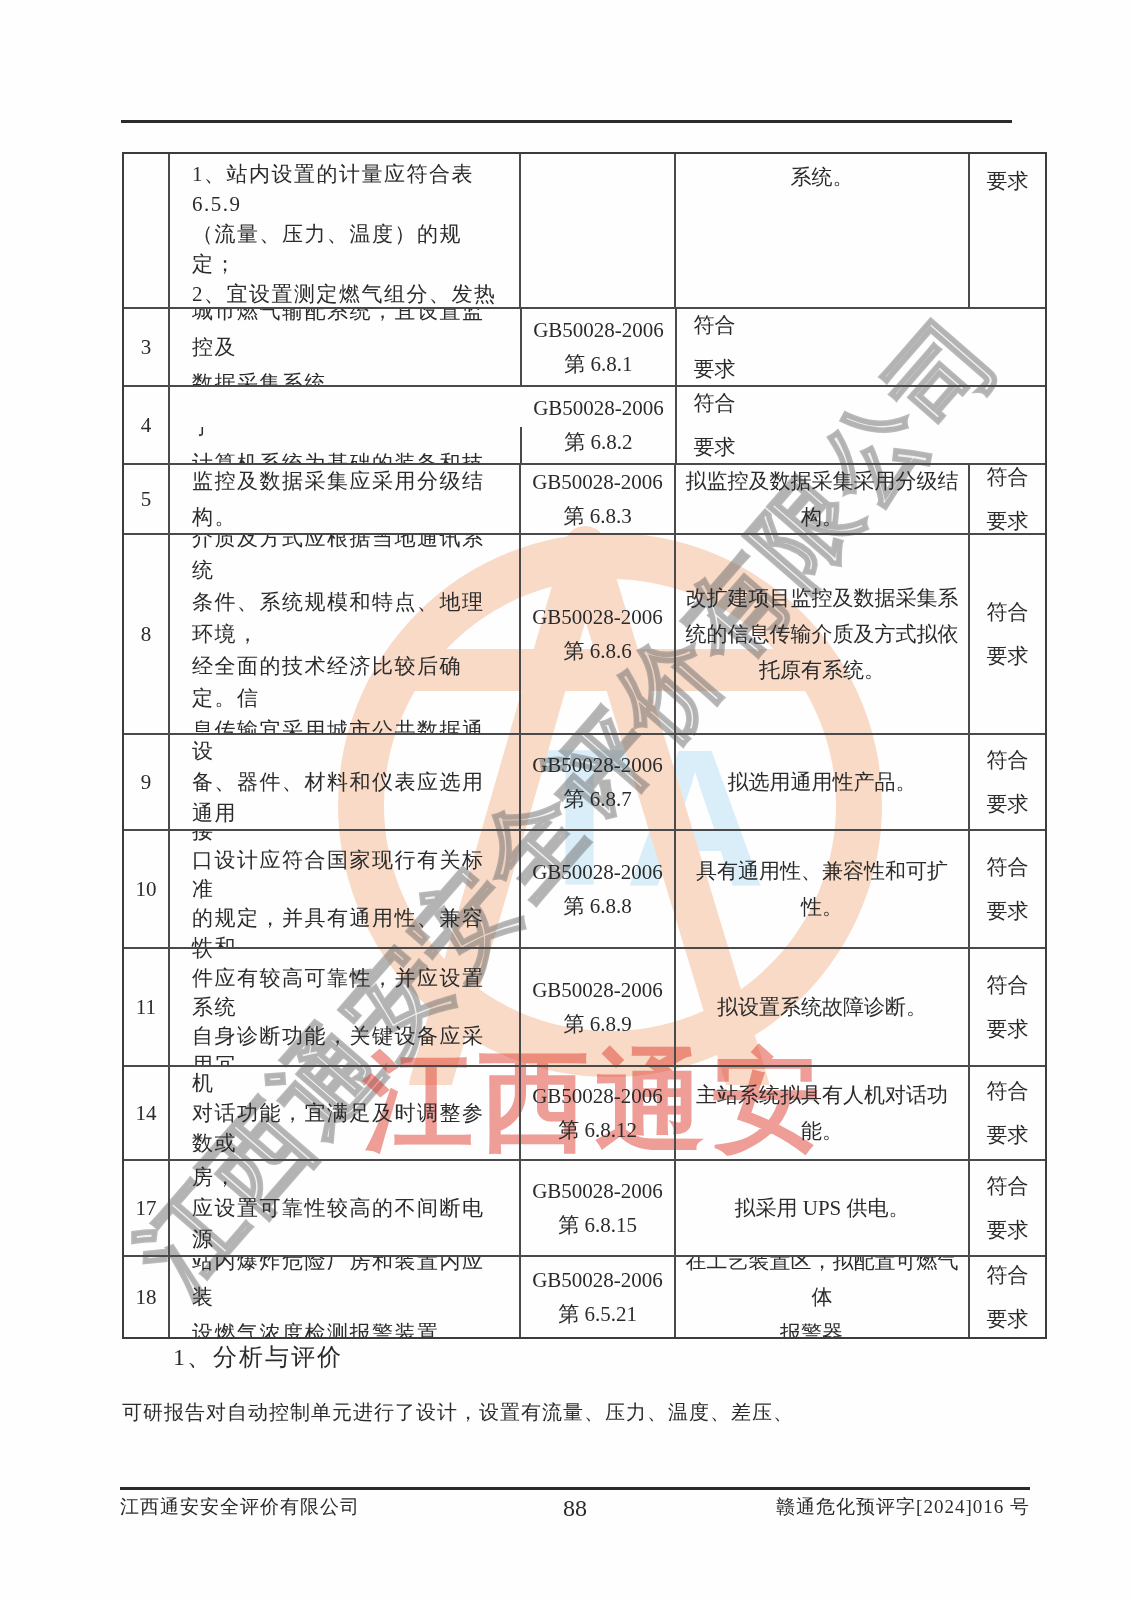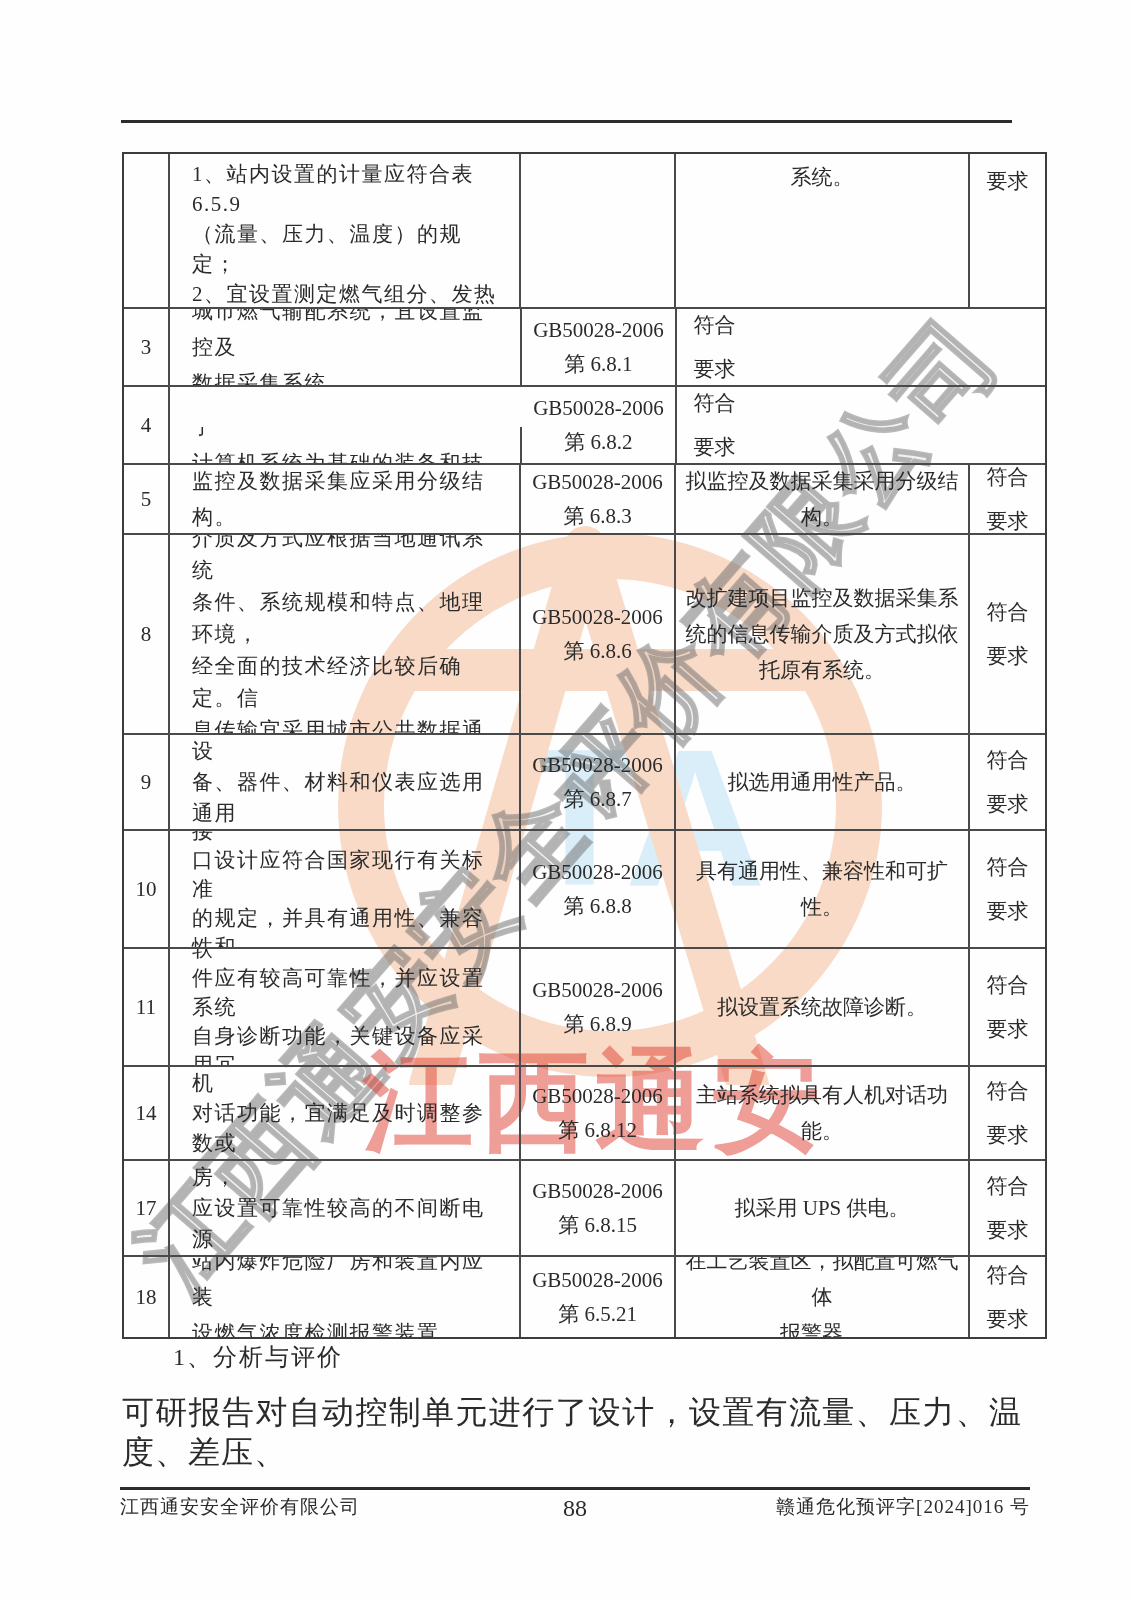--- a/index.html
+++ b/index.html
@@ -26,21 +26,21 @@
   .td{box-sizing:border-box;border-right:2px solid #4a4a4a;white-space:pre-line;
       display:flex;align-items:center;font-size:21px;overflow:hidden;}
   .c1{width:46px;justify-content:center;}
   .c2{width:352px;padding:2px 22px;text-align:left;letter-spacing:1.5px;align-items:center;}
   .c3{width:155px;justify-content:center;text-align:center;line-height:34px;}
   .c4{width:295px;justify-content:center;text-align:center;line-height:36px;padding:0 4px;}
   .c5{width:75px;justify-content:center;text-align:center;line-height:44px;border-right:none;}
   .top-align .c2,.top-align .c4,.top-align .c5{align-items:flex-start;padding-top:5px;}
   
   #sec-heading{left:173px;top:1341px;font-size:24px;letter-spacing:2px;}
-  #body-par{left:122px;top:1392px;width:900px;font-size:32px;line-height:40px;
+  #body-par{left:122px;top:1392px;width:900px;font-size:20px;line-height:40px;
             letter-spacing:1px;text-align:justify;}
   
   #ftr-rule{left:120px;top:1487px;width:910px;height:3px;background:#2c2c2c;}
   #ftr-left{left:120px;top:1494px;font-size:19px;letter-spacing:1px;}
   #ftr-page{left:575px;top:1495px;font-size:24px;transform:translateX(-50%);}
   #ftr-right{left:120px;top:1494px;width:910px;text-align:right;font-size:19px;letter-spacing:1px;}
 </style>
 </head>
 <body>
 

